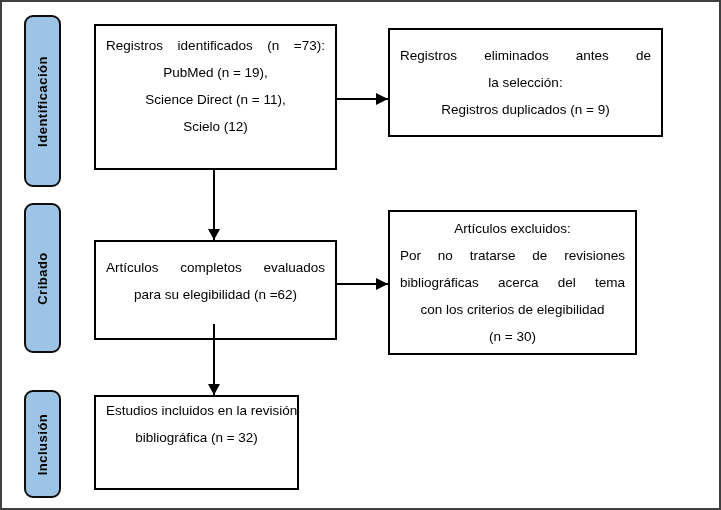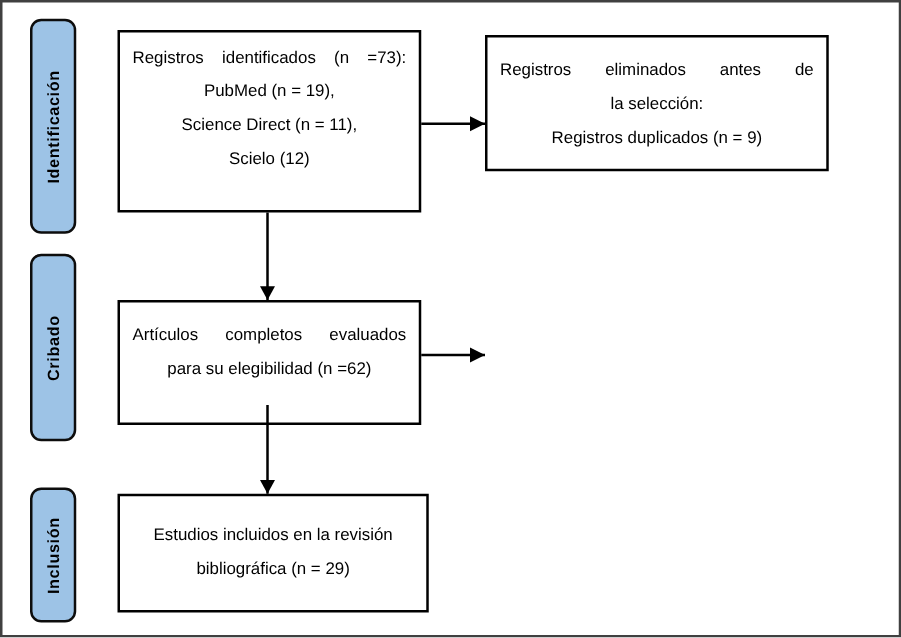--- a/index.html
+++ b/index.html
@@ -111,24 +111,31 @@
     <div class="line line--justify">Registros eliminados antes de</div>
     <div class="line">la selección:</div>
     <div class="line">Registros duplicados (n = 9)</div>
   </div>
 
   <div class="box" style="left:92px;top:238px;width:243px;height:100px;padding-top:12px;">
     <div class="line line--justify">Artículos completos evaluados</div>
     <div class="line">para su elegibilidad (n =62)</div>
   </div>
 
+  <div class="box" style="left:386px;top:208px;width:249px;height:145px;padding-top:3px;">
+    <div class="line">Artículos excluidos:</div>
+    <div class="line line--justify">Por no tratarse de revisiones</div>
+    <div class="line line--justify">bibliográficas acerca del tema</div>
+    <div class="line">con los criterios de elegibilidad</div>
+    <div class="line">(n = 30)</div>
+  </div>
 
-  <div class="box" style="left:92px;top:393px;width:249px;height:95px;padding-top:17px;">
+  <div class="box" style="left:92px;top:393px;width:205px;height:95px;padding-top:0;">
     <div class="line">Estudios incluidos en la revisión</div>
-    <div class="line">bibliográfica (n = 29)</div>
+    <div class="line">bibliográfica (n = 32)</div>
   </div>
 
   <div class="arrow-h" style="left:335px;top:96px;width:51px;"></div>
   <div class="arrow-v" style="left:211px;top:168px;height:70px;"></div>
   <div class="arrow-h" style="left:335px;top:281px;width:51px;"></div>
   <div class="arrow-v" style="left:211px;top:322px;height:71px;"></div>
 
 </div>
 
 </body></html>

